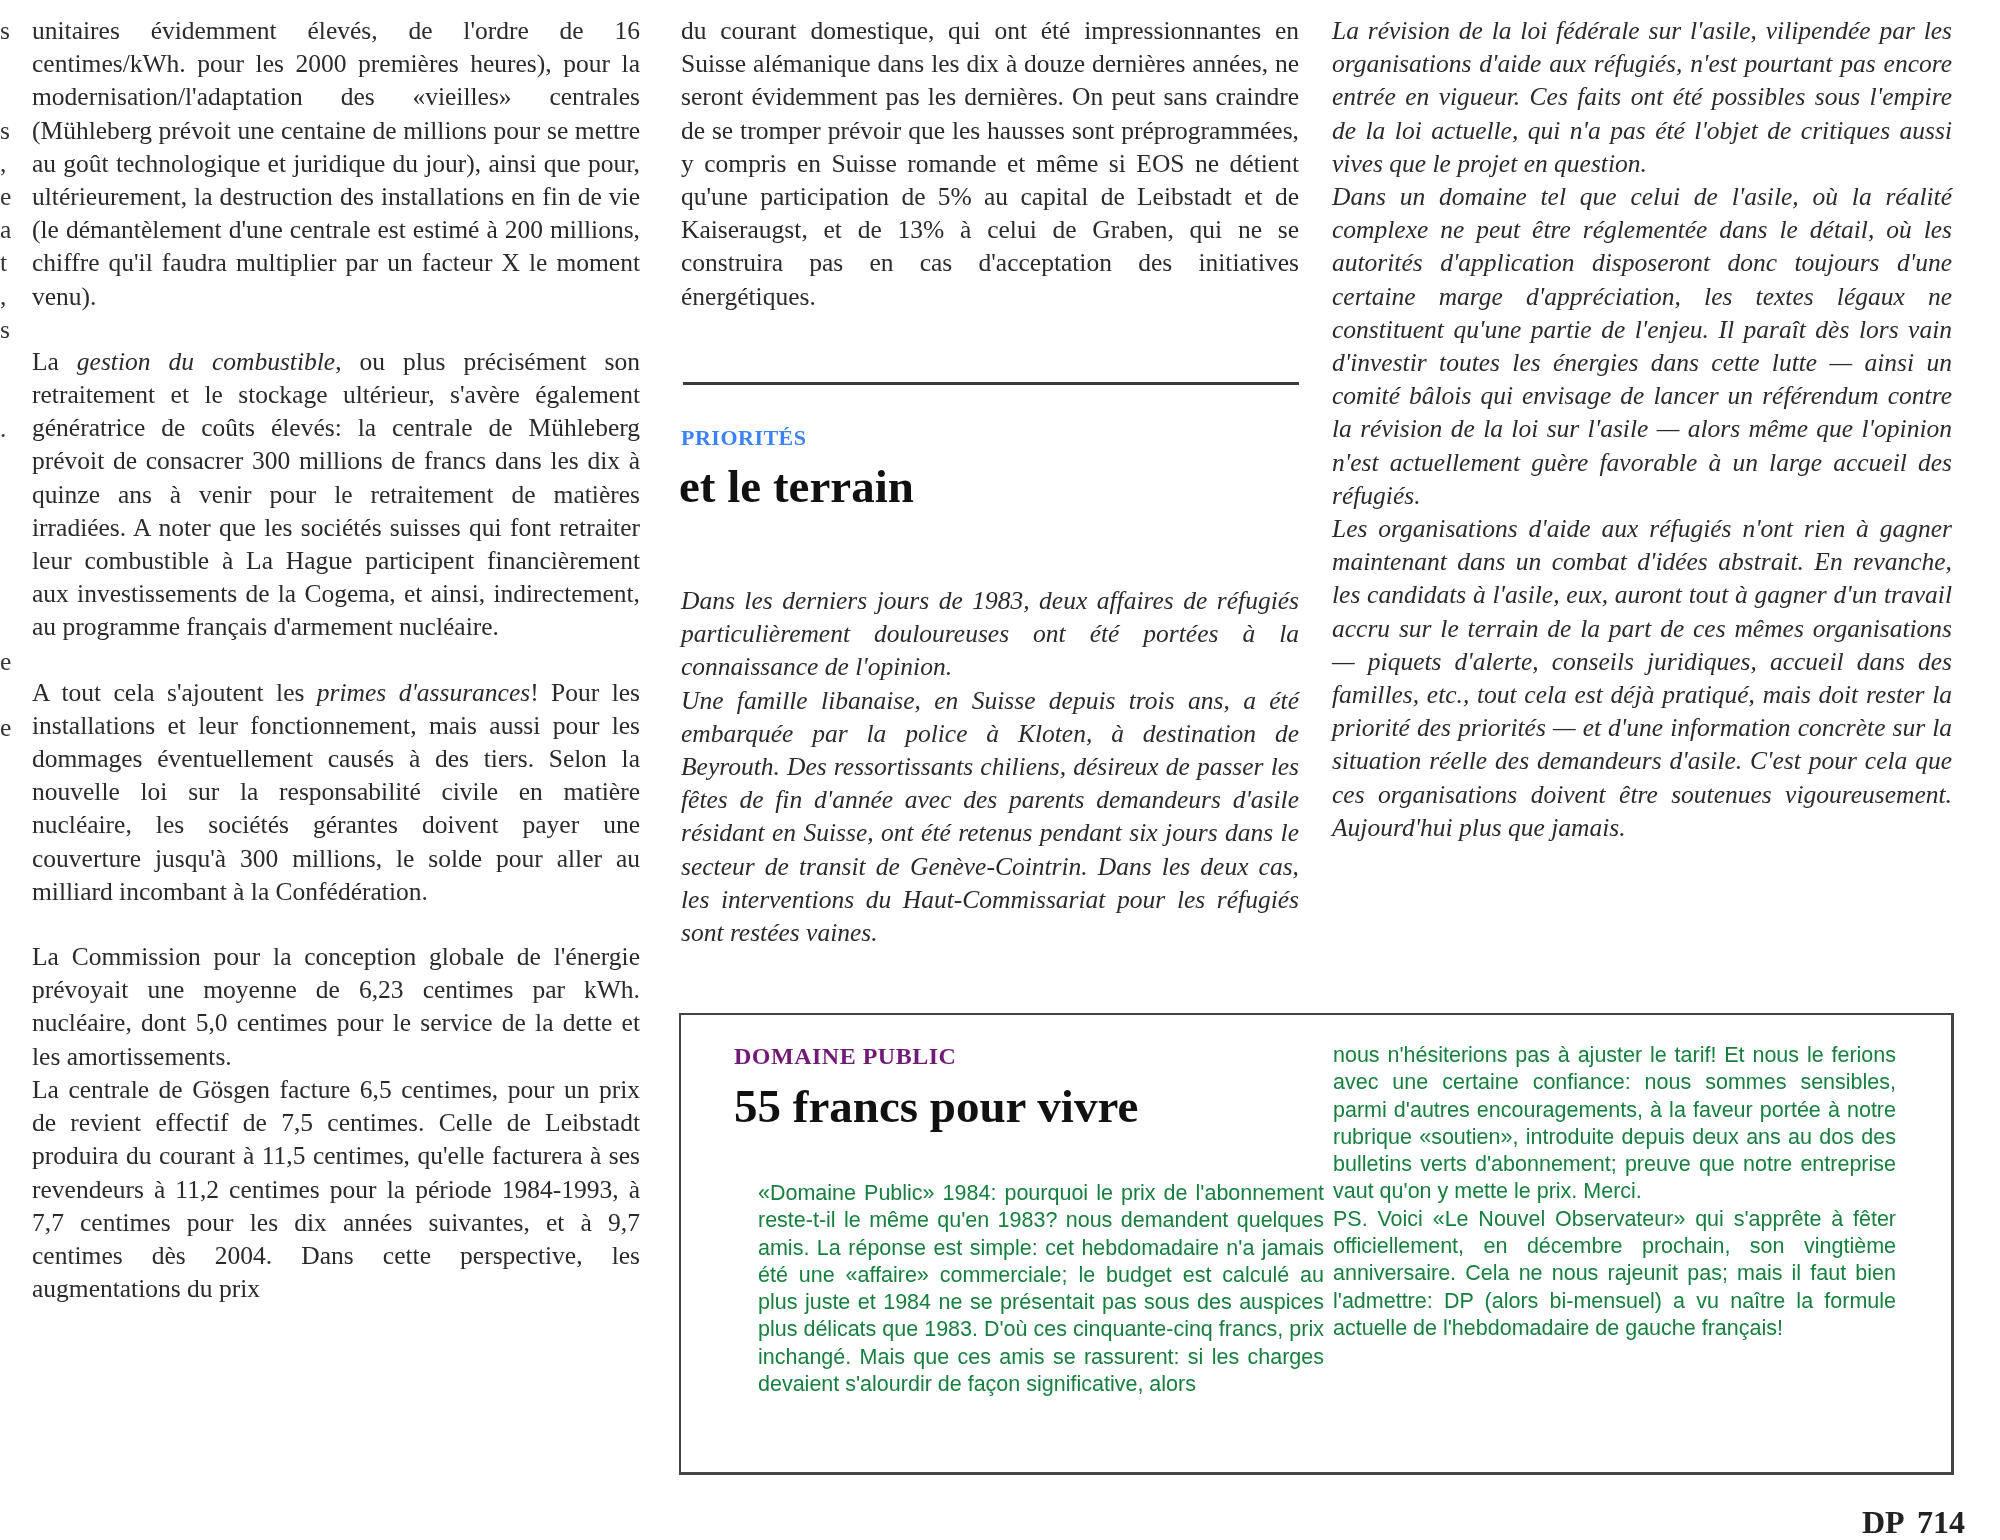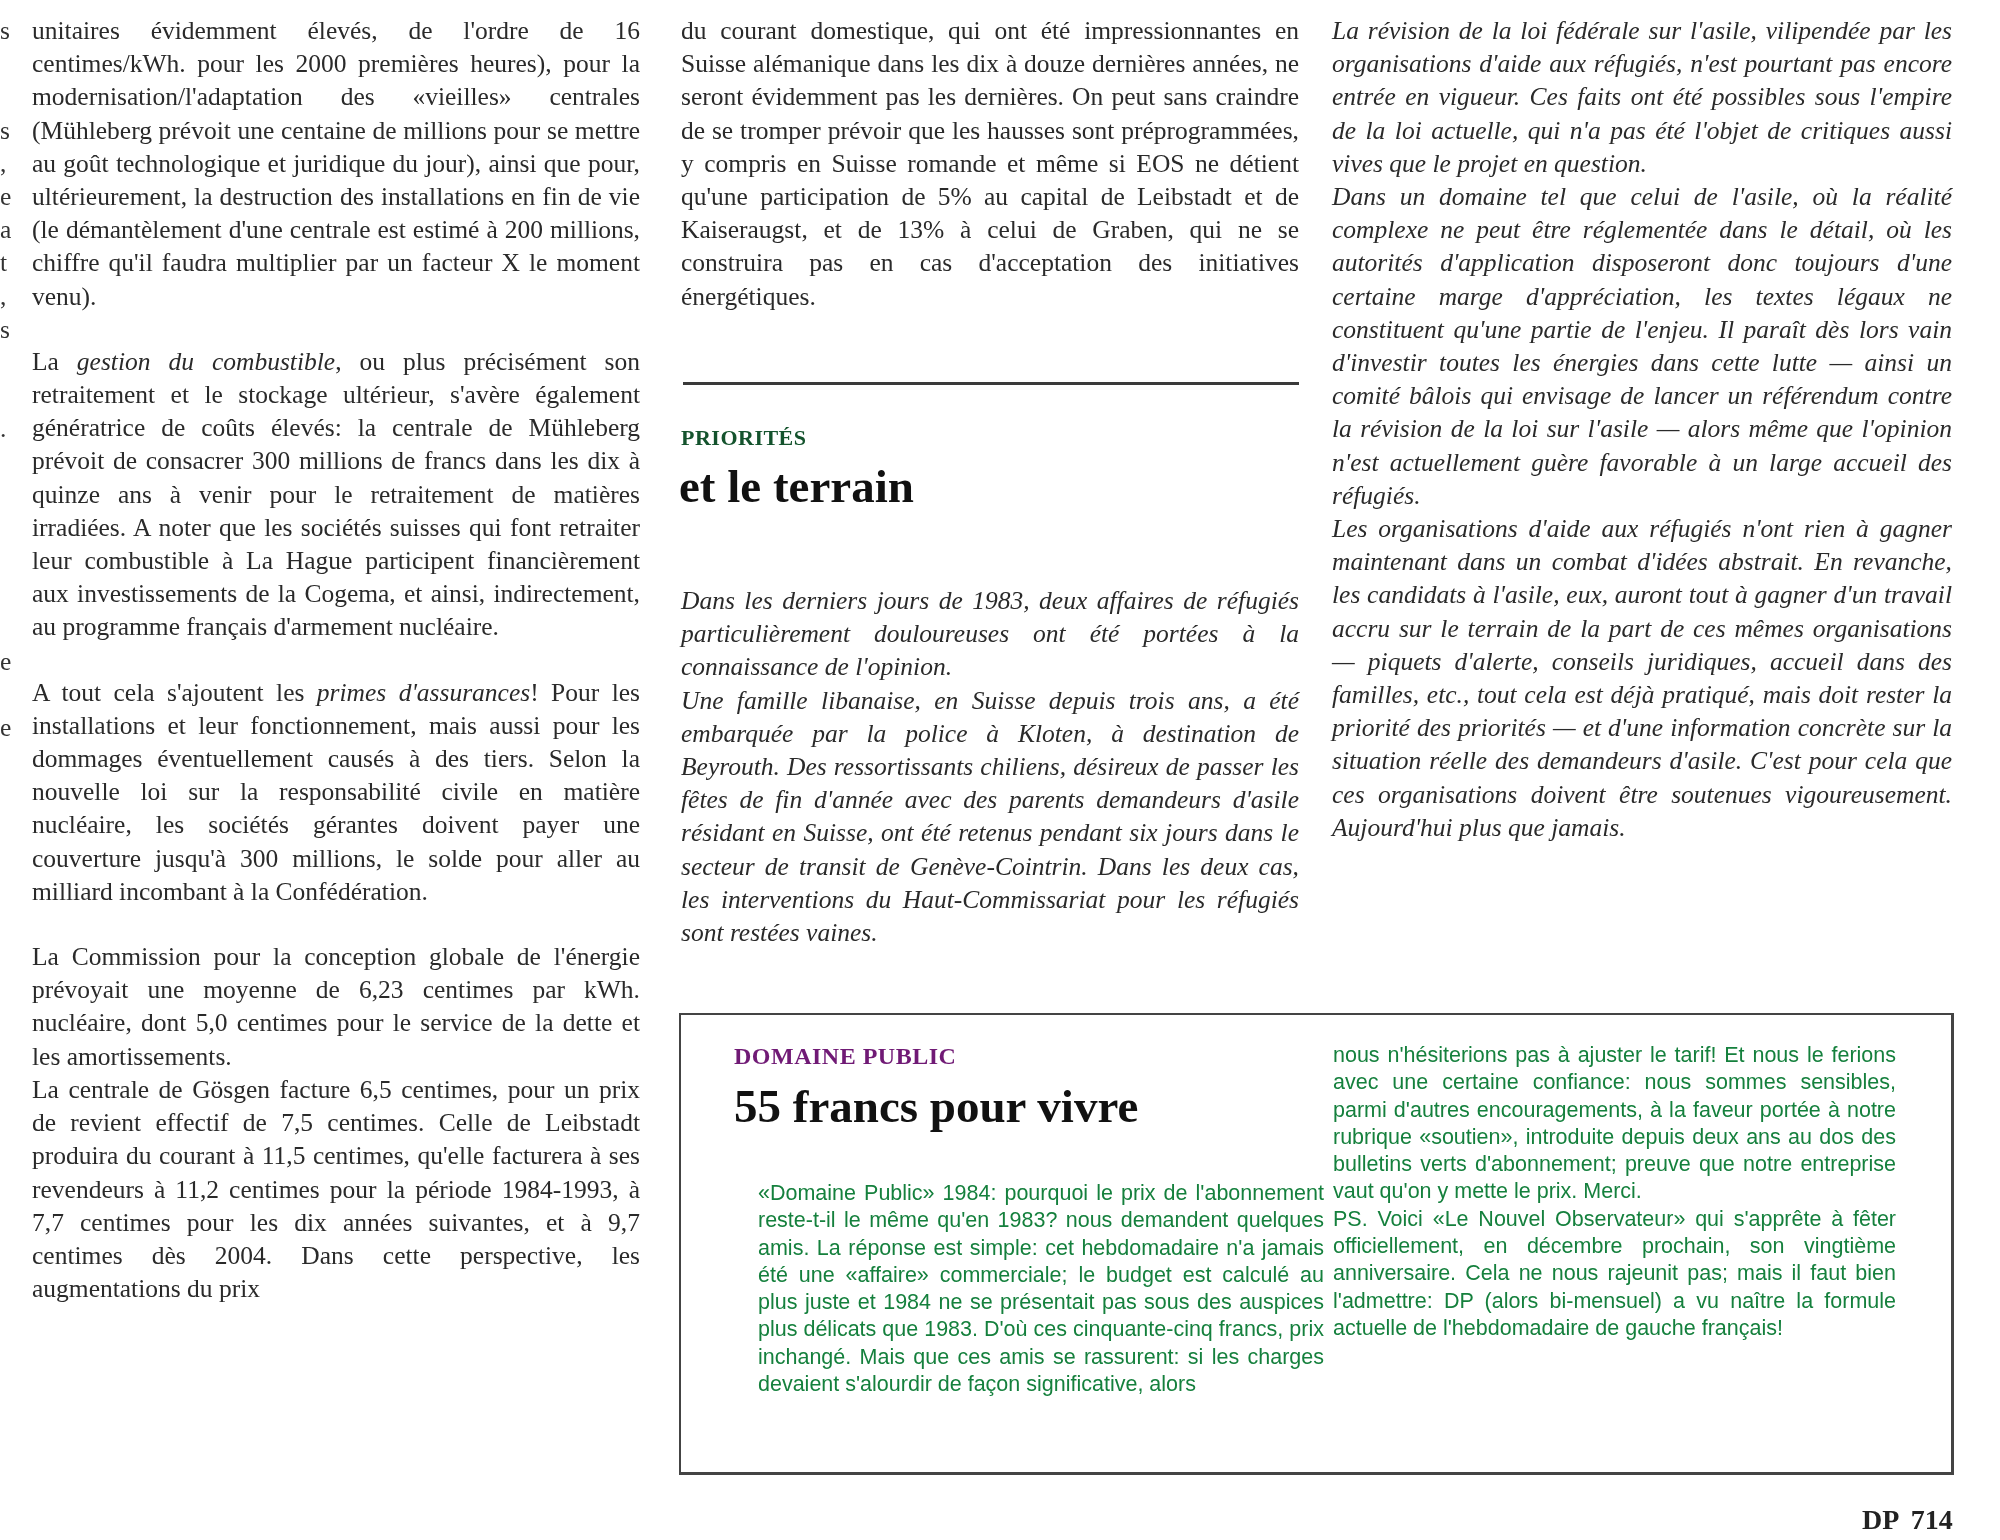--- a/index.html
+++ b/index.html
@@ -8,31 +8,31 @@
   .sans { font-family:"Liberation Sans", "DejaVu Sans", sans-serif; }
   .col { position:absolute; font-size:25.5px; line-height:33.2px; text-align:justify; }
   .col p { margin:0; }
   .gap { height:32px; }
   .it { font-style:italic; }
   #col-left { left:32px; top:14px; width:608px; }
   #col-mid { left:681px; top:14px; width:618px; }
   #col-right { left:1332px; top:14px; width:620px; }
   .margin-frag { position:absolute; left:0; top:14px; width:12px; font-size:25.5px; line-height:33.2px; color:#333; overflow:hidden; }
   .rule { position:absolute; left:683px; top:382px; width:616px; height:3px; background:#3a3a3a; }
-  .kicker { position:absolute; left:681px; top:425px; font-size:22px; font-weight:bold; color:#14532d; letter-spacing:0.5px; }
+  .kicker { position:absolute; left:681px; top:425px; font-size:22px; font-weight:bold; color:#3b82f6; letter-spacing:0.5px; }
   .headline { position:absolute; left:679px; top:458px; font-size:47px; line-height:56px; font-weight:bold; color:#111; width:620px; }
   #mid-lower { left:681px; top:584px; width:618px; }
   .box { position:absolute; left:679px; top:1013px; width:1275px; height:462px; border:2px solid #444; border-right-width:3px; border-bottom-width:3px; box-sizing:border-box; }
   .box-kicker { position:absolute; left:734px; top:1043px; font-size:24px; font-weight:bold; color:#701a75; letter-spacing:0.5px; }
   .box-title { position:absolute; left:734px; top:1079px; font-size:47px; font-weight:bold; color:#111; }
   .box-col { position:absolute; font-size:21.5px; line-height:27.3px; text-align:justify; color:#15803d; }
   .box-col p { margin:0; }
   #box-col-left { left:734px; top:1180px; width:566px;margin-left:24px; }
   #box-col-right { left:1333px; top:1042px; width:563px; }
-  .footer { position:absolute; left:1862px; top:1504px; font-size:28px; font-weight:bold; color:#222; word-spacing:6px; }
+  .footer { position:absolute; left:1862px; top:1504px; font-size:32px; font-weight:bold; color:#222; word-spacing:6px; }
 </style>
 </head>
 <body>
 
 <div class="margin-frag serif" id="margin-frag">
     <div>s</div>
     <div>&nbsp;</div>
     <div>&nbsp;</div>
     <div>s</div>
     <div>,</div>

